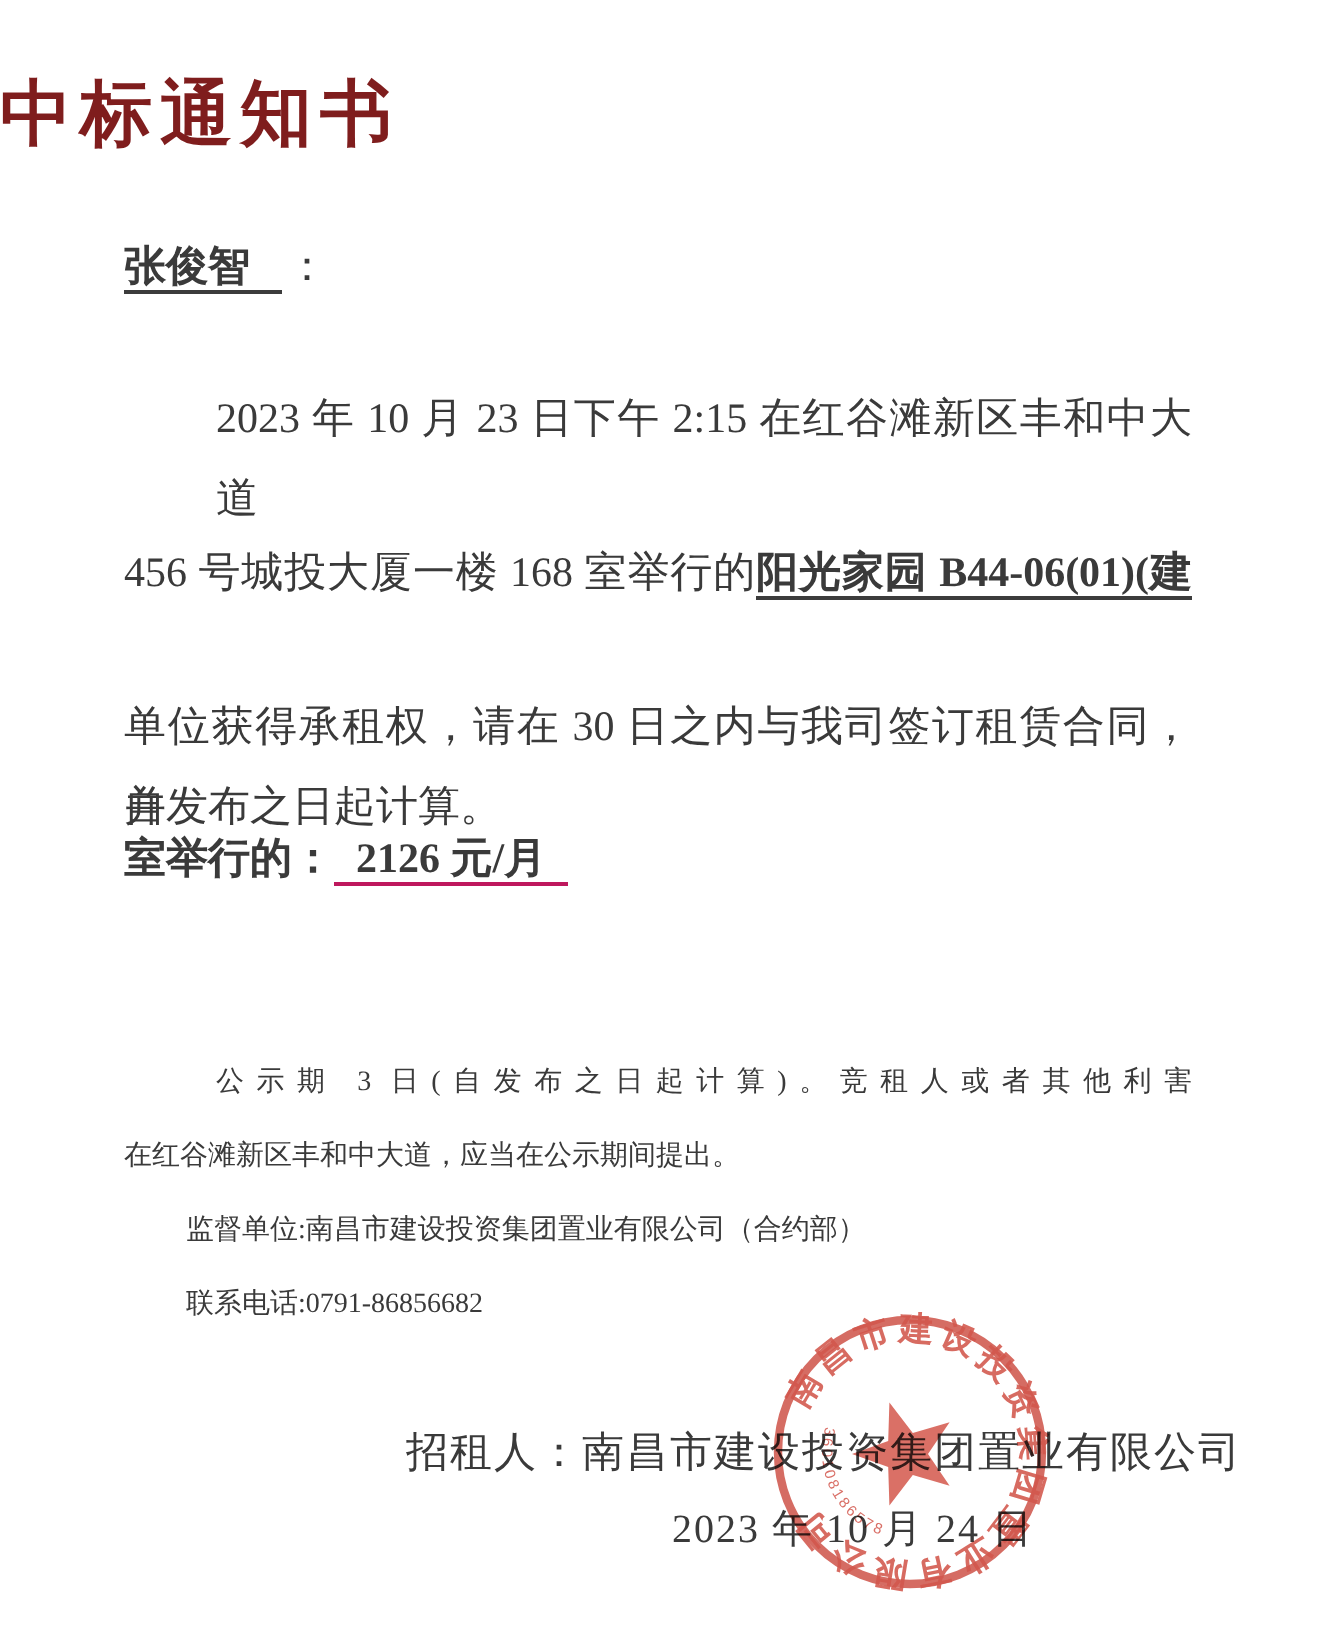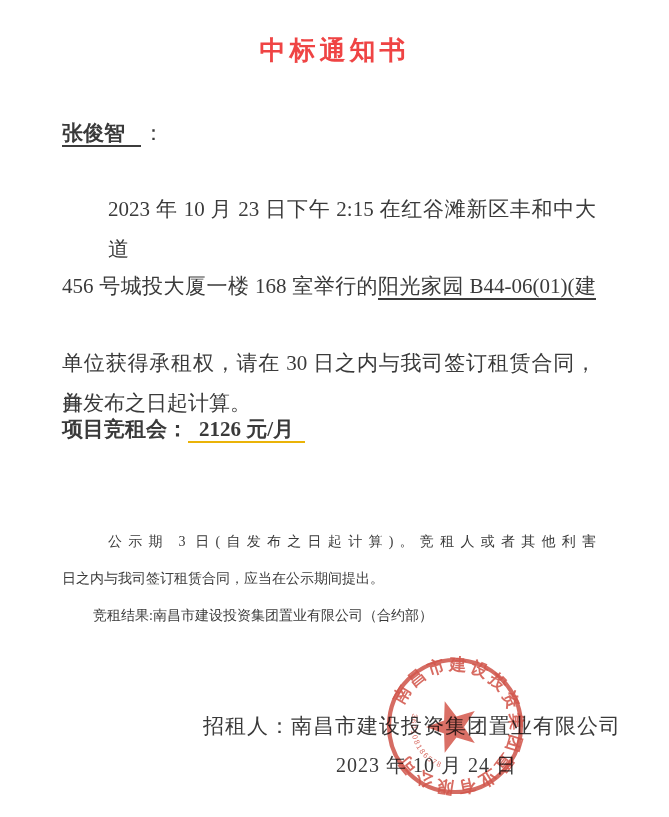--- a/index.html
+++ b/index.html
@@ -4,44 +4,44 @@
 <style>
   html,body{margin:0;padding:0;background:#e9e9e9;}
   .page{
     position:relative;width:669px;height:817px;margin:0 auto;
     background:#ffffff;overflow:hidden;
     font-family:"Liberation Serif","DejaVu Serif",serif;
     color:#3a3a3a;
   }
   .title{
     position:absolute;top:33px;left:0;width:100%;
-    text-align:center;font-size:26px;font-weight:700;
-    letter-spacing:4px;color:#ef4444;
+    font-size:36px;font-weight:700;
+    letter-spacing:4px;color:#7f1d1d;
   }
   .recipient{
     position:absolute;top:119px;left:62px;
     font-size:21px;line-height:28px;
   }
   .recipient .name{font-weight:700;border-bottom:2px solid #3c3c3c;padding-right:16px;}
   .recipient .colon{padding-left:2px;}
   .bodytext{
     position:absolute;top:152px;left:62px;width:534px;
     font-size:21px;
   }
   .line{height:40px;line-height:40px;white-space:nowrap;}
   .fit{text-align:justify;text-align-last:justify;white-space:normal;margin-top:37px;}
   .ind1{padding-left:31px;}
   .ind2{padding-left:46px;}
-  .b{font-weight:400;}
+  .b{font-weight:700;}
   .u{border-bottom:2px solid #3c3c3c;}
   .result{
     position:absolute;top:414px;left:62px;height:30px;line-height:30px;
     font-size:21px;font-weight:700;
   }
-  .result .value{border-bottom:2px solid #eab308;padding:0 11px;}
+  .result .value{border-bottom:2px solid #be185d;padding:0 11px;}
   .notice{
     position:absolute;top:486px;left:62px;width:534px;font-size:14px;
   }
   .notice .line{height:37px;line-height:37px;}
   .lessor{
     position:absolute;top:712px;left:203px;height:28px;line-height:28px;
     font-size:21px;letter-spacing:1px;
   }
   .docdate{
     position:absolute;top:752px;left:336px;height:26px;line-height:26px;
@@ -64,27 +64,28 @@
   </div>
 
   <div class="bodytext">
       <div class="line fit ind2"><span class="">2023 年 10 月 23 日下午 2:15 在红谷滩新区丰和中大道</span></div>
       <div class="line fit"><span class="">456 号城投大厦一楼 168 室举行的</span><span class="b u">阳光家园 B44-06(01)(建</span></div>
       <div class="line fit"><span class="">单位获得承租权，请在 30 日之内与我司签订租赁合同，并</span></div>
       <div class="line"><span class="">自发布之日起计算。</span></div>
     </div>
 
   <div class="result">
-    <span>项目竞租会：</span><span class="value">2126 元/月</span>
+    <span>室举行的：</span><span class="value">2126 元/月</span>
   </div>
 
   <div class="notice">
       <div class="line fit ind2"><span class="">公示期 3 日(自发布之日起计算)。竞租人或者其他利害</span></div>
-      <div class="line"><span class="">日之内与我司签订租赁合同，应当在公示期间提出。</span></div>
-      <div class="line ind1"><span class="">竞租结果:南昌市建设投资集团置业有限公司（合约部）</span></div>
+      <div class="line"><span class="">在红谷滩新区丰和中大道，应当在公示期间提出。</span></div>
+      <div class="line ind1"><span class="">监督单位:南昌市建设投资集团置业有限公司（合约部）</span></div>
+      <div class="line ind1"><span class="">联系电话:0791-86856682</span></div>
     </div>
 
   <div class="lessor">招租人：南昌市建设投资集团置业有限公司</div>
 
   <div class="docdate">2023 年 10 月 24 日</div>
 
   <div class="seal">
     <svg width="140" height="140" viewBox="0 0 140 140">
       <circle cx="70" cy="70" r="66" fill="none" stroke="#cc4a40" stroke-width="4.2" opacity="0.88"></circle>
       <polygon points="59.7,45.3 71.4,60.5 89.8,55.1 79,71 89.8,86.9 71.4,81.5 59.7,96.7 59.1,77.5 41,71 59.1,64.5" fill="#d04a3e" opacity="0.86"></polygon>

